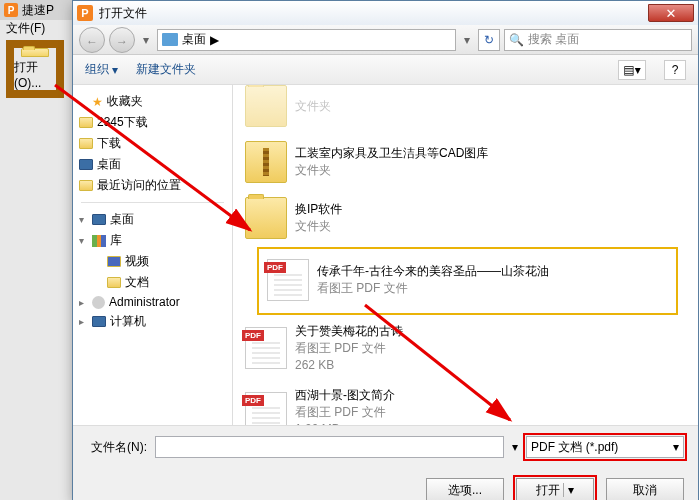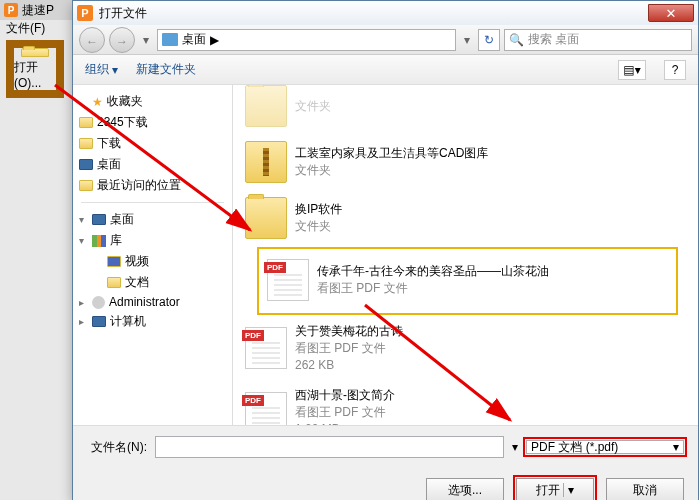--- a/index.html
+++ b/index.html
@@ -49,21 +49,21 @@
 .thumb.pdf:before{content:"PDF";position:absolute;top:2px;left:-4px;background:#d32f2f;color:#fff;font-size:8px;padding:1px 3px;font-weight:bold}
 .thumb.pdf:after{content:"";position:absolute;top:14px;left:6px;right:6px;height:22px;background:repeating-linear-gradient(#e8e8e8 0 2px,transparent 2px 5px)}
 .file-meta{flex:1;min-width:0}
 .file-name{color:#000;line-height:1.4}
 .file-sub{color:#888;line-height:1.4}
 .hl{border:2px solid #eab308;padding:4px;margin:2px 16px}
 .footer{padding:10px 14px;background:#f0f0f0;border-top:1px solid #ddd}
 .fn-row{display:flex;align-items:center;gap:8px;margin-bottom:20px}
 .fn-row label{width:60px;text-align:right}
 .fn-input{flex:1;height:22px;border:1px solid #abadb3;background:#fff;padding:0 4px}
-.ft-select{width:158px;height:14px;border:1px solid #abadb3;background:#fff;display:flex;align-items:center;justify-content:space-between;padding:0 4px}
+.ft-select{width:158px;height:22px;border:1px solid #abadb3;background:#fff;display:flex;align-items:center;justify-content:space-between;padding:0 4px}
 .ft-select.hl-sel{outline:2px solid #e60000;outline-offset:1px}
 .btn-row{display:flex;justify-content:flex-end;gap:12px}
 .btn{width:78px;height:24px;border:1px solid #999;background:linear-gradient(#fdfdfd,#e5e5e5);display:flex;align-items:center;justify-content:center;gap:3px}
 .btn.hl-btn{outline:2px solid #e60000;outline-offset:1px}
 .arrow-svg{position:absolute;pointer-events:none;z-index:50}
 </style>
 </head>
 <body>
 
 <div class="app-title">

